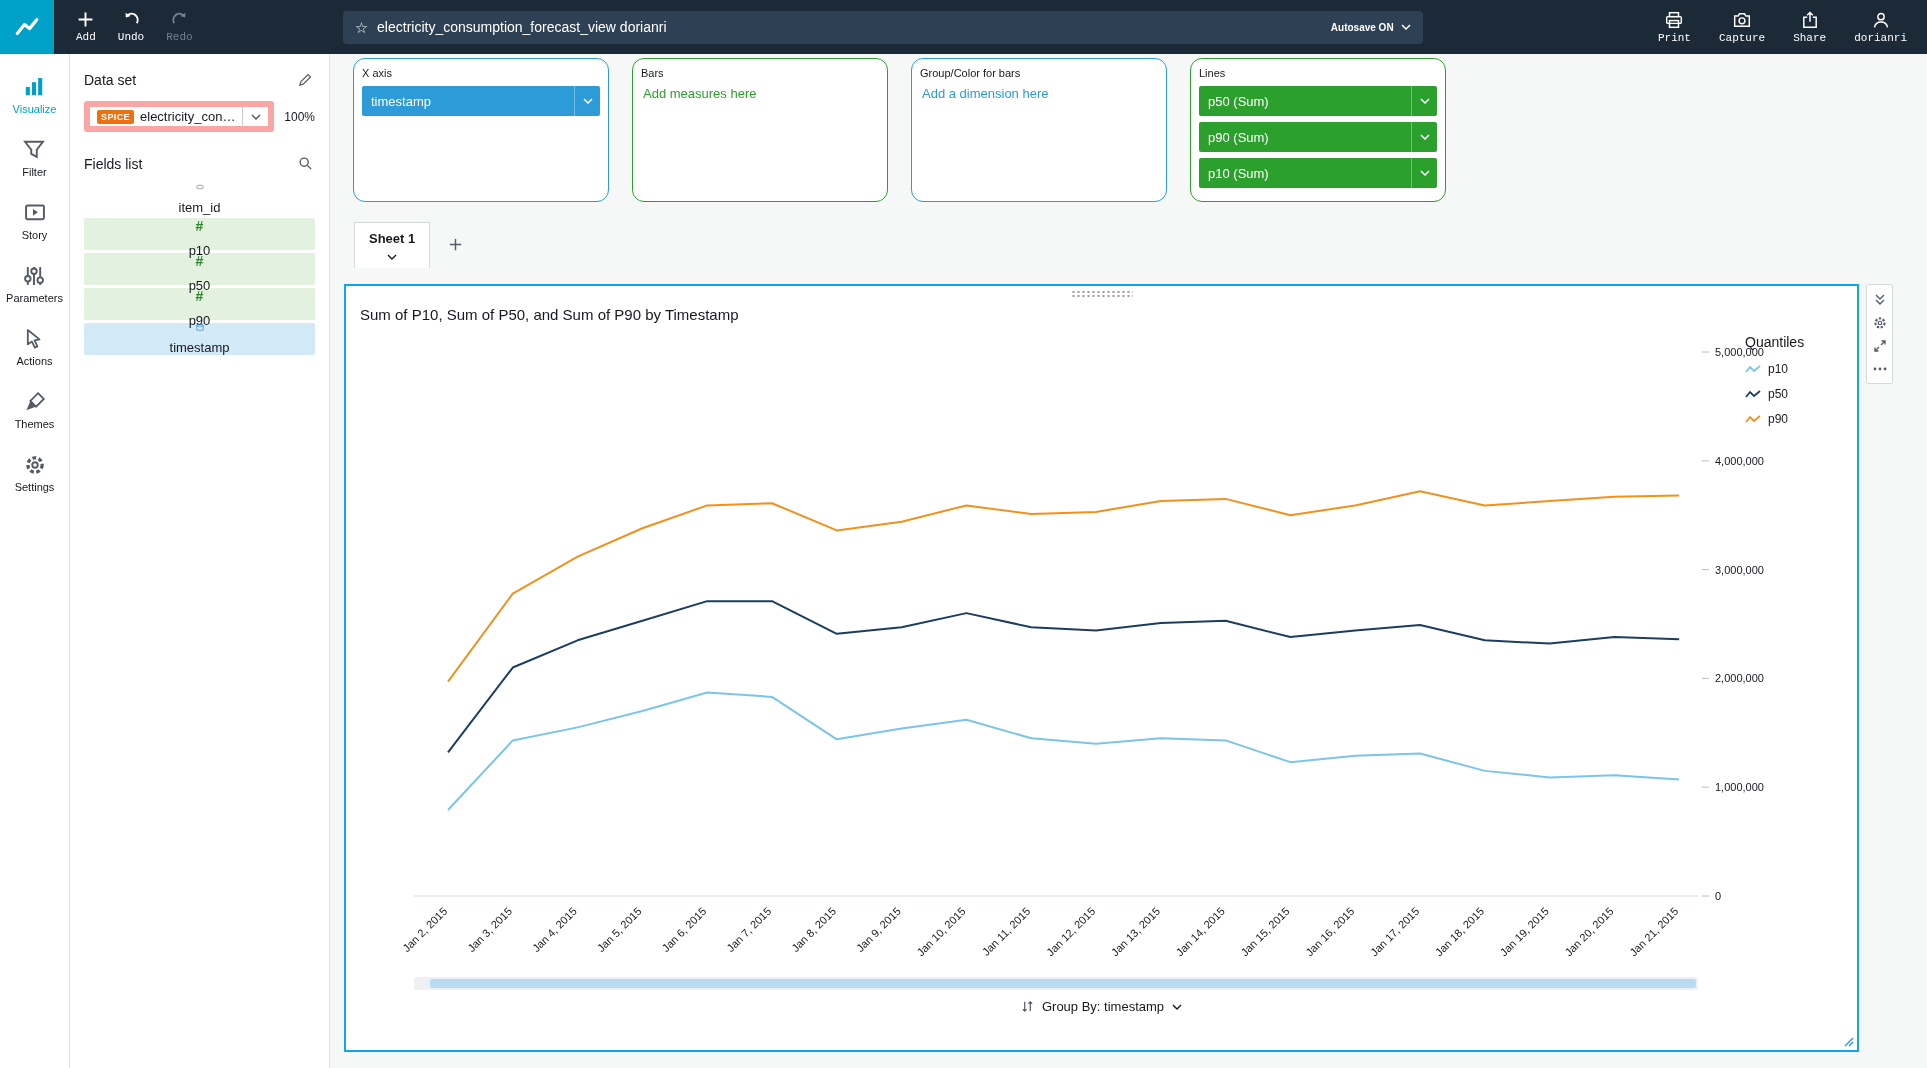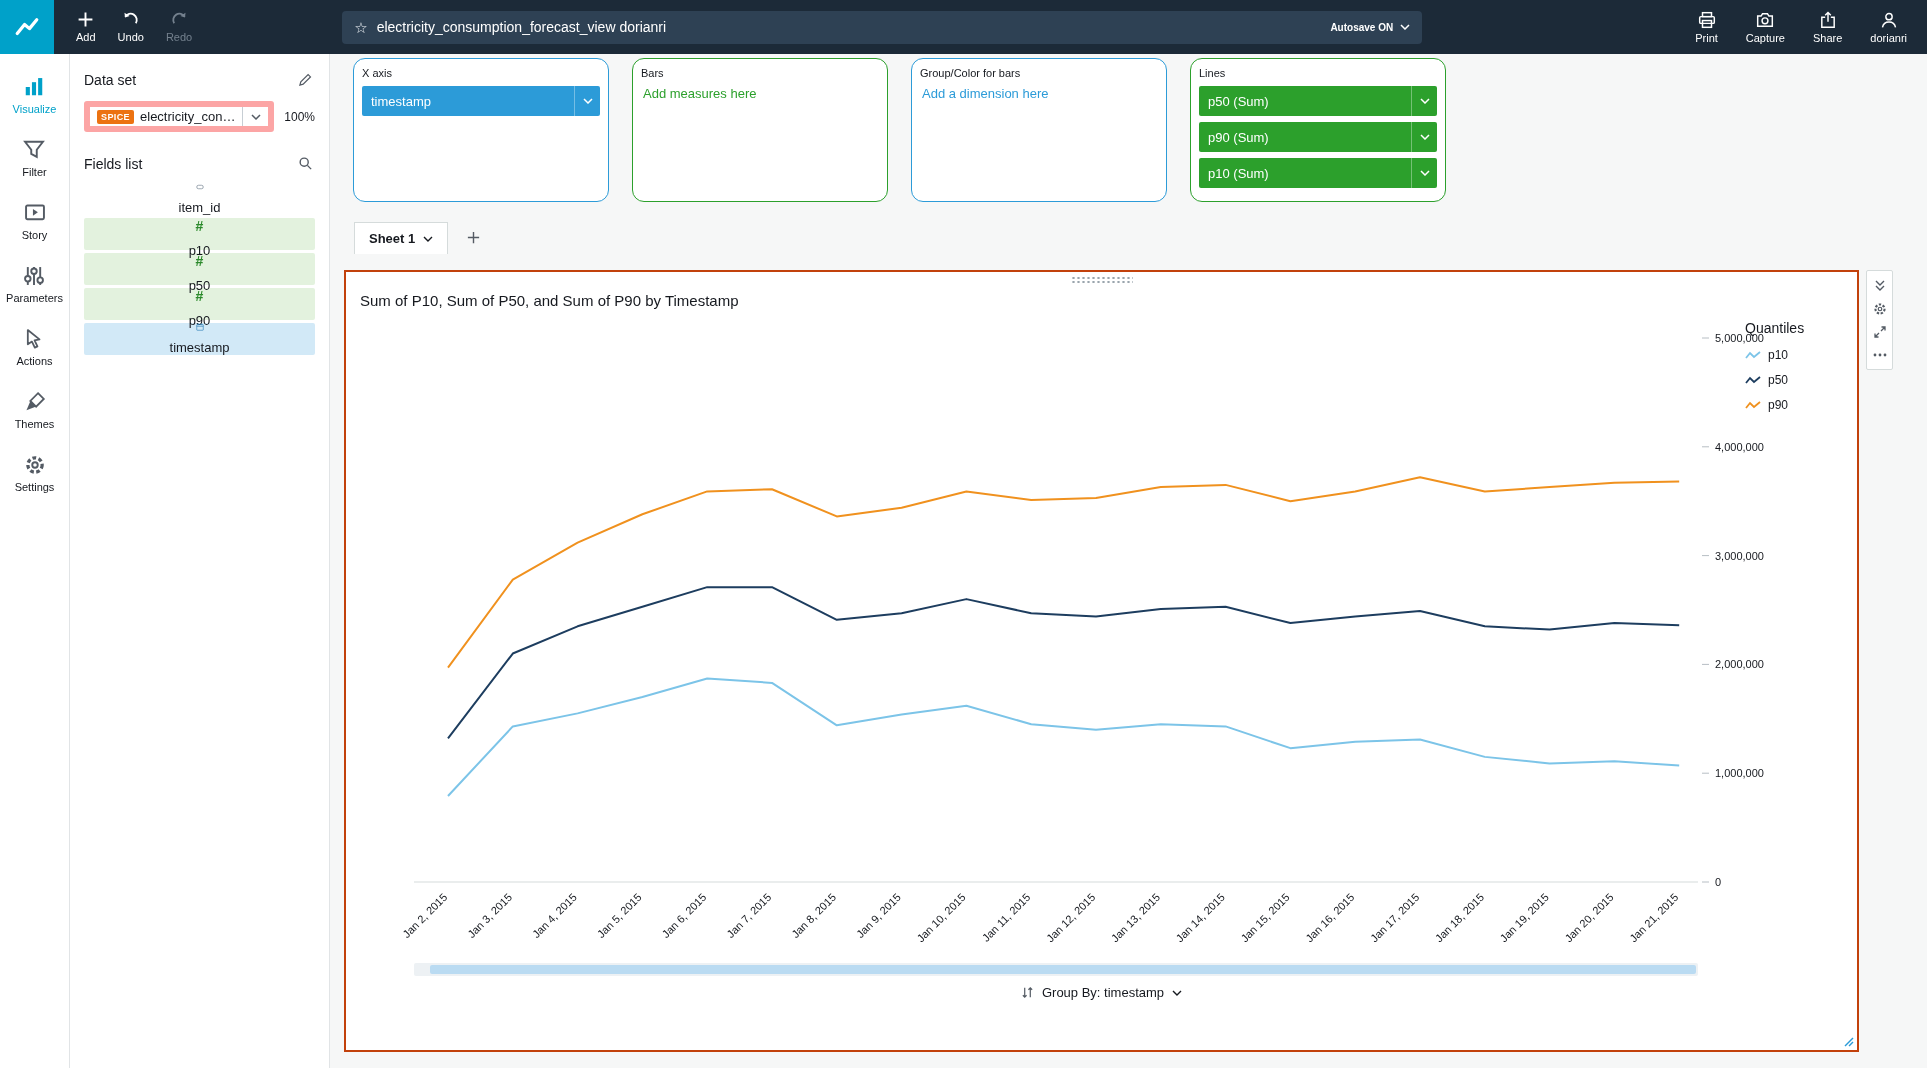--- a/index.html
+++ b/index.html
@@ -3,21 +3,21 @@
 <meta charset="utf-8">
 <style>
   *{box-sizing:border-box;margin:0;padding:0;}
   html,body{width:1927px;height:1068px;overflow:hidden;}
   body{font-family:"Liberation Sans",sans-serif;background:#f6f7f7;color:#16191f;}
   .app{display:flex;flex-direction:column;width:100%;height:100%;}
 
   
   .topbar{height:54px;background:#1c2a38;display:flex;align-items:center;flex:none;color:#fff;}
   .logo{width:54px;height:54px;background:#00a1c9;display:flex;align-items:center;justify-content:center;flex:none;cursor:pointer;}
-  .tb-stack{background:none;border:none;color:#fff;display:flex;flex-direction:column;align-items:center;gap:3px;margin-left:22px;cursor:pointer;font-family:Liberation Sans, sans-serif;}
+  .tb-stack{background:none;border:none;color:#fff;display:flex;flex-direction:column;align-items:center;gap:3px;margin-left:22px;cursor:pointer;font-family:Liberation Mono, monospace;}
   .tb-stack .tb-lbl{font-size:11px;color:#fff;}
   .tb-stack.disabled{color:#74818e;}
   .tb-stack.disabled .tb-lbl{color:#74818e;}
   .titlebar{margin-left:150px;width:1080px;height:33px;background:#2e4154;border-radius:4px;display:flex;align-items:center;padding:0 12px;gap:9px;cursor:pointer;}
   .titlebar .title{font-size:14px;color:#fff;white-space:nowrap;overflow:hidden;}
   .star{font-size:15px;color:#e9eef2;line-height:1;}
   .autosave{margin-left:auto;display:flex;align-items:center;gap:7px;font-size:10px;font-weight:bold;cursor:pointer;}
   .tb-right{margin-left:auto;display:flex;align-items:flex-start;gap:28px;padding-right:20px;}
 
   
@@ -51,26 +51,26 @@
   .fw-head{height:44px;display:flex;align-items:center;justify-content:space-between;padding:0 20px 0 24px;flex:none;}
   .fw-head .fw-title{font-size:14px;}
   .wells{display:flex;gap:23px;padding:4px 0 14px 23px;flex:none;}
   .well{width:256px;height:144px;background:#fff;border:1px solid;border-radius:12px;padding:8px;cursor:default;}
   .well-label{font-size:11px;color:#16191f;margin-bottom:7px;}
   .well-ph{font-size:13px;margin-top:4px;margin-left:2px;cursor:pointer;}
   .pill{height:30px;border-radius:2px;display:flex;align-items:center;color:#fff;font-size:13px;padding-left:9px;margin-bottom:6px;cursor:pointer;}
   .pill .pill-txt{flex:1;white-space:nowrap;overflow:hidden;}
   .pill .pill-chev{width:26px;height:100%;display:flex;align-items:center;justify-content:center;border-left:1px solid rgba(255,255,255,.35);}
   .tabs{display:flex;align-items:center;gap:14px;padding:6px 0 8px 24px;flex:none;}
-  .tab{display:inline-flex;align-items:center;gap:8px;background:#fff;border:1px solid #d5dbdb;border-bottom:none;padding:8px 14px;font-size:13px;font-weight:bold;cursor:pointer;}
+  .tab{display:inline-flex;align-items:center;gap:8px;background:#fff;border:1px solid #d5dbdb;border-bottom:none;padding:8px 14px;font-size:13px;font-weight:bold;cursor:pointer;flex-direction:column;}
   .addsheet{background:none;border:none;cursor:pointer;color:#545b64;font-size:20px;line-height:1;padding:4px;}
 
   
   .canvas{flex:1;position:relative;min-height:0;}
-  .card{position:absolute;left:14px;top:8px;right:68px;bottom:16px;background:#fff;border:2px solid #c2410c;overflow:hidden;}
+  .card{position:absolute;left:14px;top:8px;right:68px;bottom:16px;background:#fff;border:2px solid #0ea5e9;overflow:hidden;}
   .dots{position:absolute;top:4px;left:50%;transform:translateX(-50%);width:62px;height:8px;cursor:grab;
         background-image:radial-gradient(circle,#9aa5ad 1px,transparent 1.3px);background-size:5px 4px;}
   .vtitle{position:absolute;left:14px;top:20px;font-size:15px;font-weight:normal;color:#16191f;}
   #chart{position:absolute;left:0;top:44px;}
   .legend{position:absolute;right:20px;top:48px;width:92px;}
   .ltitle{font-size:14px;margin-bottom:12px;color:#16191f;}
   .litem{display:flex;align-items:center;gap:7px;margin-bottom:11px;font-size:12px;cursor:pointer;}
   .scroll{position:absolute;left:68px;top:691px;width:1284px;height:13px;background:#edf1f4;border-radius:2px;cursor:pointer;}
   .thumb{position:absolute;left:16px;right:2px;top:2px;bottom:2px;background:#badbf2;border-radius:2px;}
   .groupby{position:absolute;left:0;right:0;top:713px;display:flex;align-items:center;justify-content:center;gap:8px;font-size:13px;cursor:pointer;}

